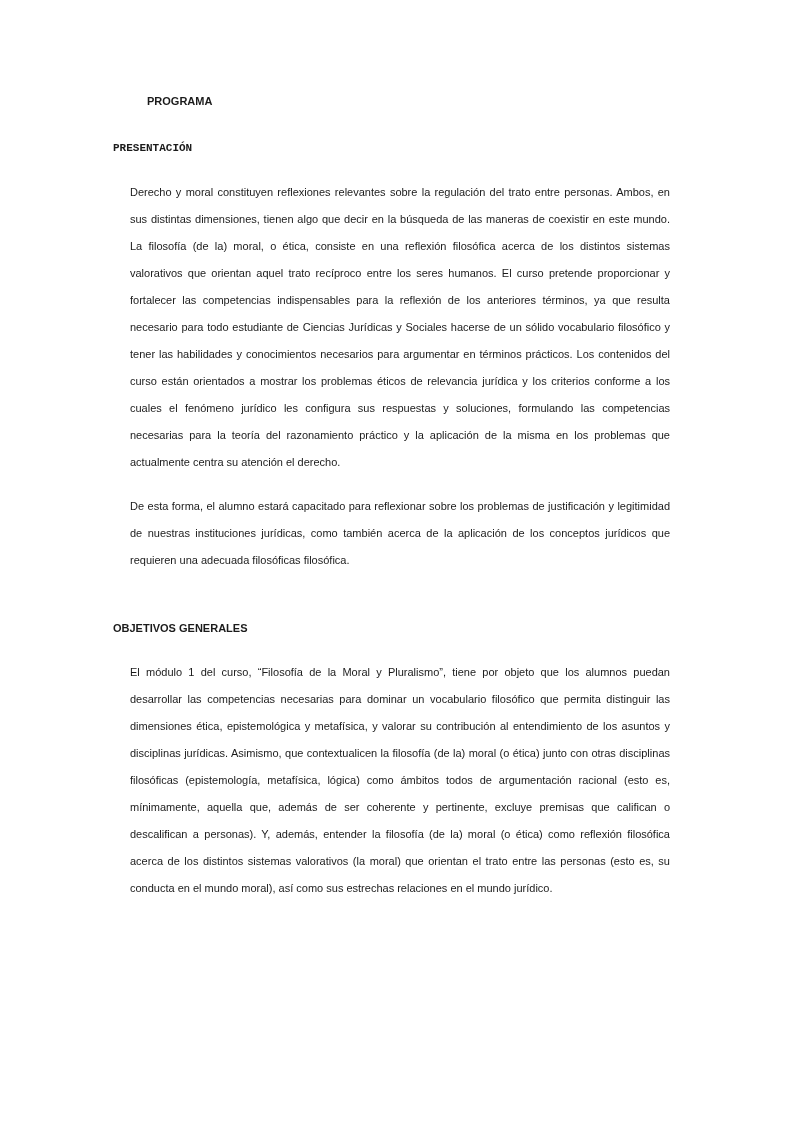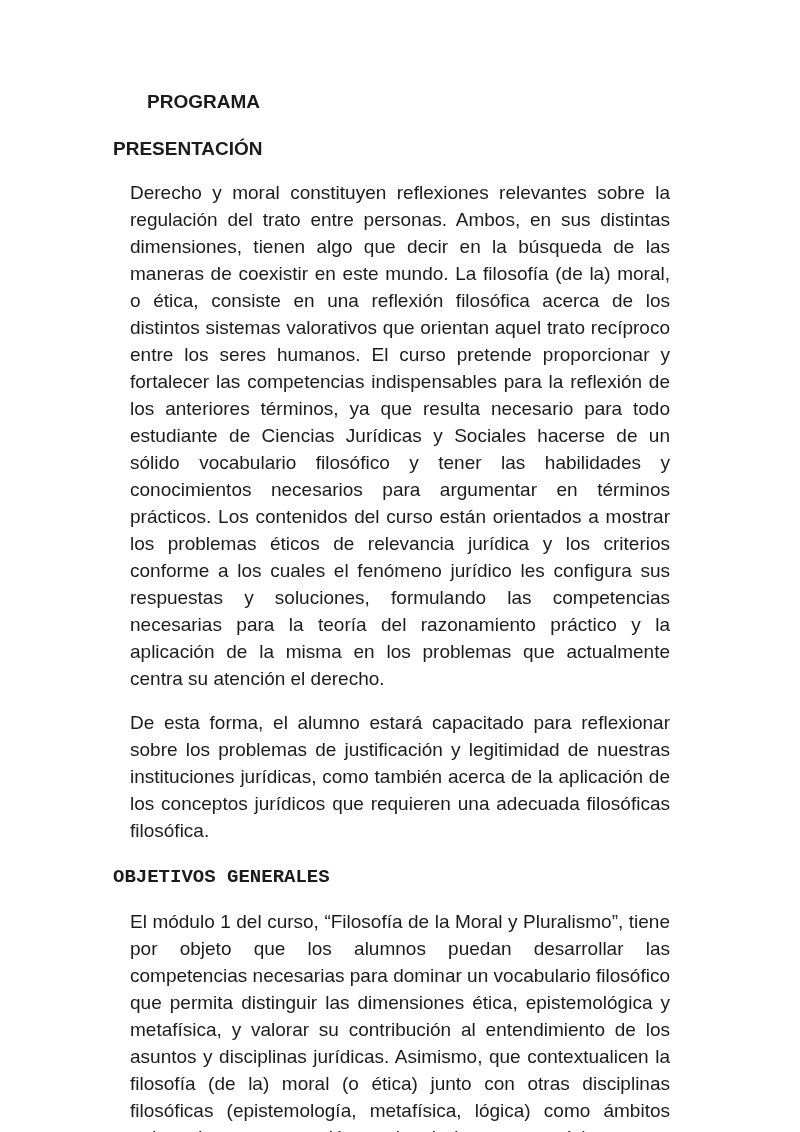--- a/index.html
+++ b/index.html
@@ -16,39 +16,39 @@
     -webkit-font-smoothing: antialiased;
   }
   .page {
     box-sizing: border-box;
     width: 800px;
     height: 1132px;
     padding: 88px 113px 0 113px;
     background: #ffffff;
   }
   .doc-text {
-    font-size: 19px;
+    font-size: 11px;
     line-height: 27px;
   }
   .program-label {
     font-weight: bold;
     margin-left: 34px;
   }
   .course-title {
     font-weight: bold;
   }
   .section-heading {
     font-weight: bold;
   }
   .heading-presentacion {
     margin-top: 20px;
+    font-family: Liberation Mono, monospace;
   }
   .heading-objetivos {
-    margin-top: 20px;
-    font-family: Liberation Mono, monospace;
+    margin-top: 41px;
   }
   p.body-par {
     margin: 17px;
     text-align: justify;
   }
   .par-1 {
     margin-top: 0;
   }
   .par-2 {
     margin-top: 14px;

